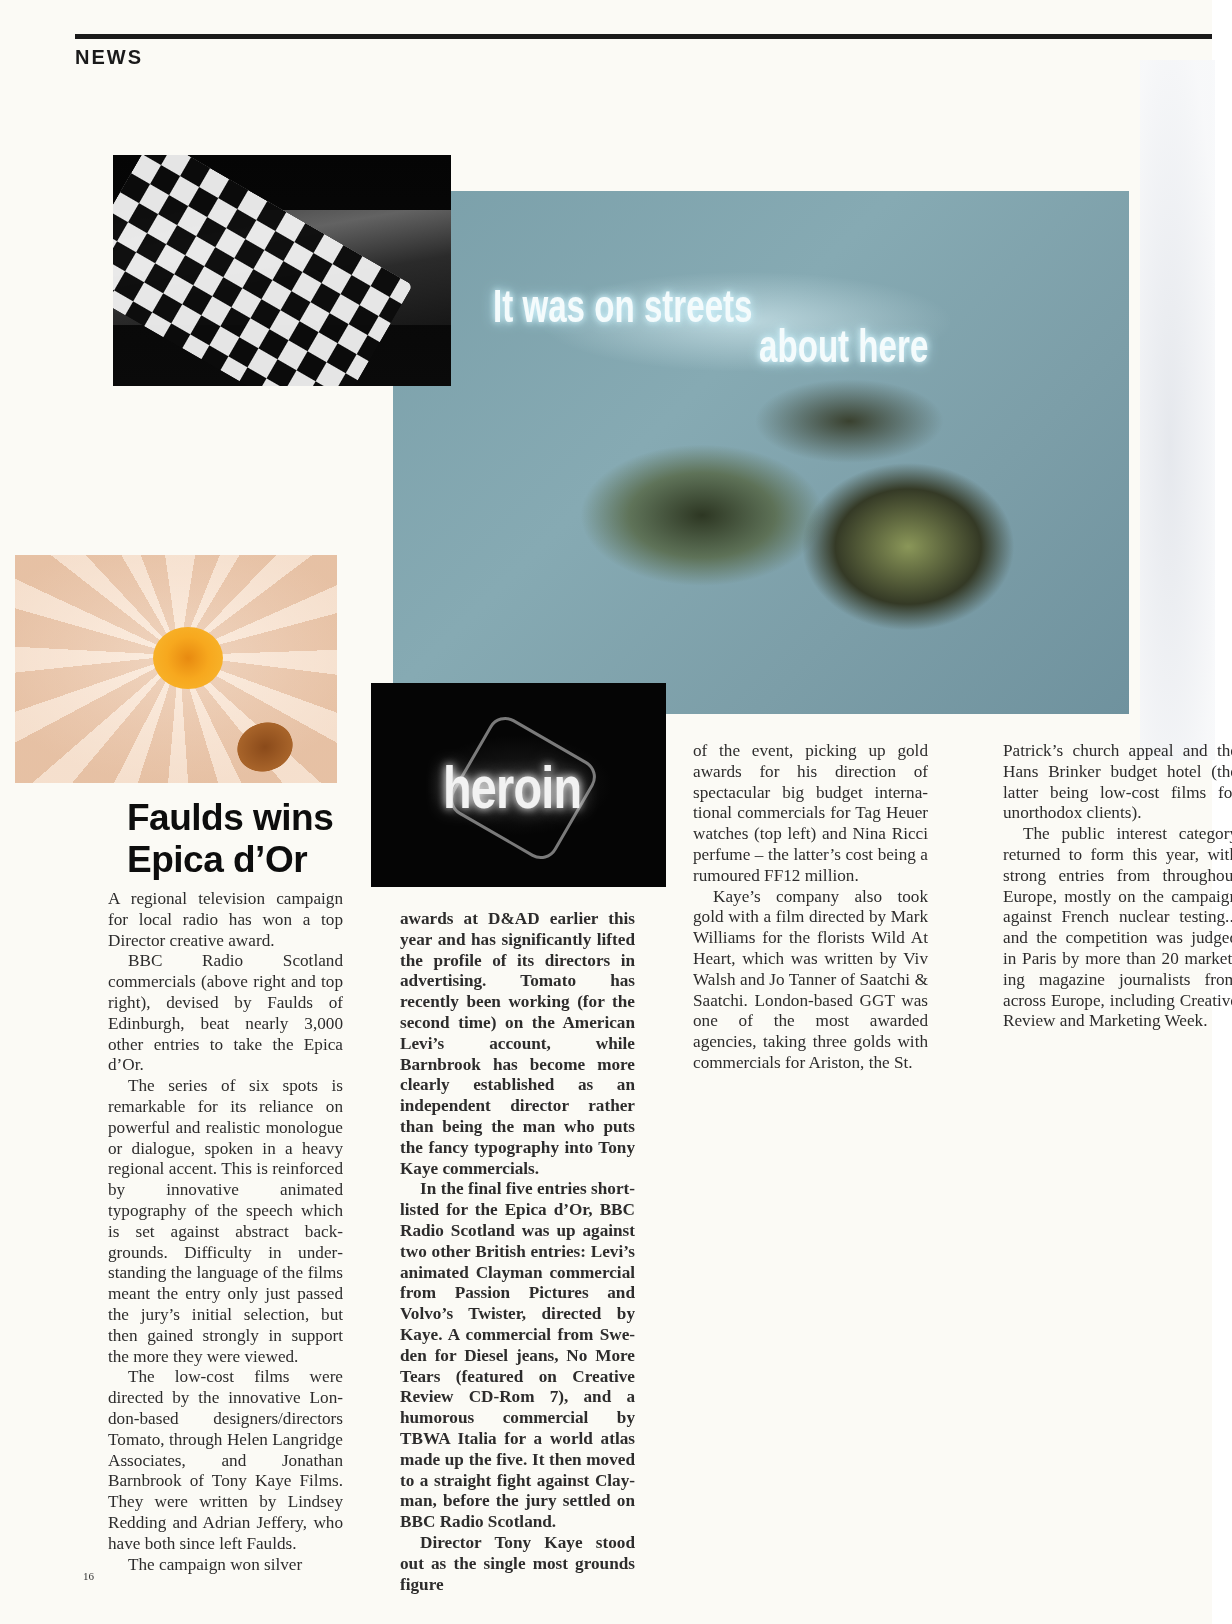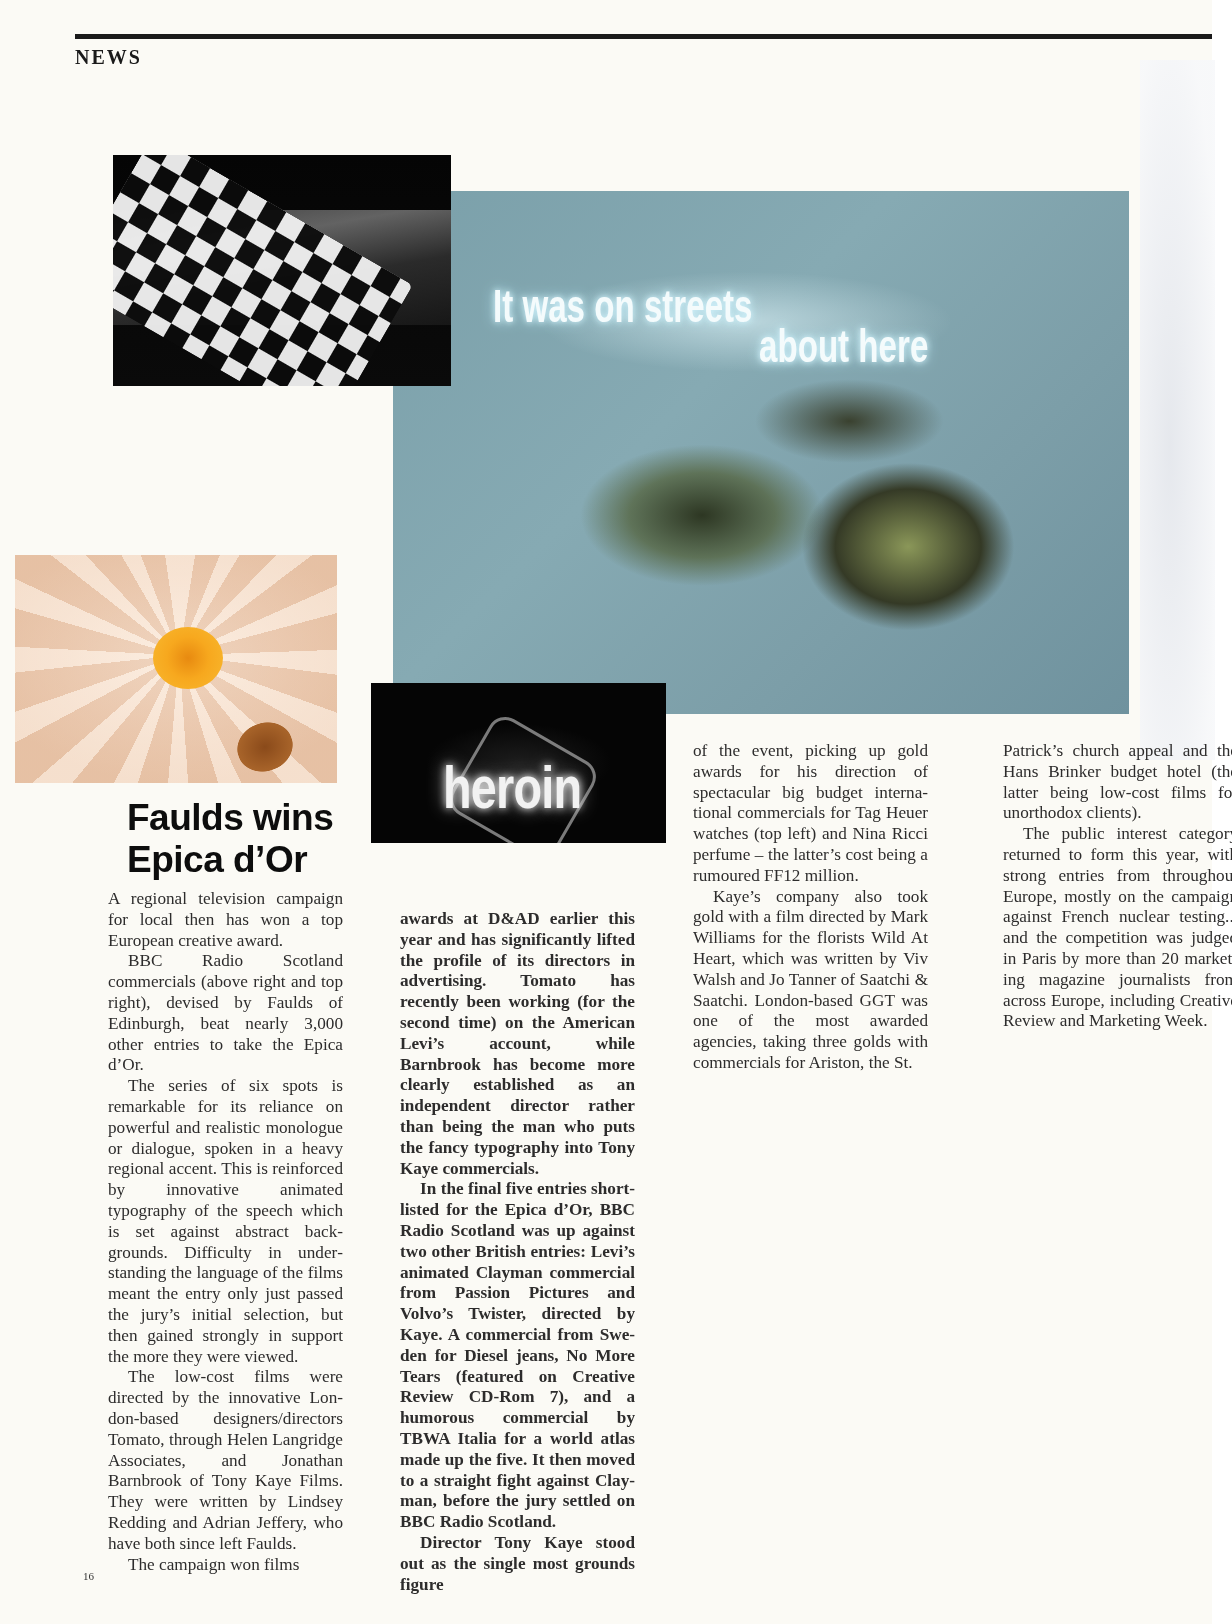--- a/index.html
+++ b/index.html
@@ -18,21 +18,21 @@
     position: absolute; left: 1140px; top: 60px; width: 75px; height: 700px;
     background: radial-gradient(ellipse at 40% 55%, #e3e6ec 0%, #eef0f4 45%, #f7f8fa 80%);
     opacity: 0.9;
   }
   .top-rule {
     position: absolute; left: 75px; top: 34px; width: 1137px; height: 5px;
     background: #1a1a1a;
   }
   .section-label {
     position: absolute; left: 75px; top: 46px;
-    font-family: Liberation Serif, serif;
+    font-family: Liberation Sans, sans-serif;
     font-weight: 700; font-size: 20px; letter-spacing: 2px; color: #1a1a1a;
   }
   .photo { position: absolute; overflow: hidden; }
 
   
   .photo-main {
     left: 393px; top: 191px; width: 736px; height: 523px;
     background:
       radial-gradient(ellipse 22% 18% at 42% 62%, rgba(30,35,10,0.85) 0%, rgba(70,80,30,0.6) 45%, rgba(0,0,0,0) 75%),
       radial-gradient(ellipse 18% 20% at 70% 68%, rgba(140,150,80,0.9) 0%, rgba(40,40,15,0.85) 55%, rgba(0,0,0,0) 80%),
@@ -89,21 +89,21 @@
     background: radial-gradient(circle, #e88a10 0%, #f7a81e 45%, #f8b930 100%);
   }
   .daisy-leaf {
     position: absolute; left: 222px; top: 168px; width: 56px; height: 48px;
     background: radial-gradient(ellipse, #8a4a1a 0%, #a8642a 70%, rgba(0,0,0,0) 72%);
     transform: rotate(-20deg);
   }
 
   
   .photo-heroin {
-    left: 371px; top: 683px; width: 295px; height: 160px;
+    left: 371px; top: 683px; width: 295px; height: 204px;
     background: radial-gradient(ellipse 45% 35% at 50% 50%, #1d1d1d 0%, #050505 70%);
   }
   .heroin-ring {
     position: absolute; left: 92px; top: 50px; width: 120px; height: 110px;
     border: 3px solid rgba(200,200,200,0.6); border-radius: 18px;
     transform: rotate(30deg);
   }
   .heroin-word {
     position: absolute; left: 72px; top: 70px;
     font-family: "Liberation Sans", "DejaVu Sans", sans-serif;
@@ -165,25 +165,25 @@
 </div>
 
 <div class="photo photo-heroin">
   <div class="heroin-ring"></div>
   <div class="heroin-word">heroin</div>
 </div>
 
 <h1 class="headline">Faulds wins Epica d’Or</h1>
 
 <div class="col col-1">
-  <p>A regional television campaign for local then has won a top European creative award.</p>
+  <p>A regional television campaign for local radio has won a top Director creative award.</p>
   <p class="indent">BBC Radio Scotland commercials (above right and top right), devised by Faulds of Edinburgh, beat nearly 3,000 other entries to take the Epica d’Or.</p>
   <p class="indent">The series of six spots is remarkable for its reliance on powerful and realistic monologue or dialogue, spoken in a heavy regional accent. This is rein­forced by innovative animated typography of the speech which is set against abstract back­grounds. Difficulty in under­standing the language of the films meant the entry only just passed the jury’s initial selection, but then gained strongly in support the more they were viewed.</p>
   <p class="indent">The low-cost films were directed by the innovative Lon­don-based designers/directors Tomato, through Helen Lan­gridge Associates, and Jonathan Barnbrook of Tony Kaye Films. They were written by Lindsey Redding and Adrian Jeffery, who have both since left Faulds.</p>
-  <p class="indent">The campaign won films</p>
+  <p class="indent">The campaign won silver</p>
 </div>
 
 <div class="col col-2">
   <p>awards at D&amp;AD earlier this year and has significantly lifted the profile of its directors in advertis­ing. Tomato has recently been working (for the second time) on the American Levi’s account, while Barnbrook has become more clearly established as an independent director rather than being the man who puts the fancy typography into Tony Kaye commercials.</p>
   <p class="indent">In the final five entries short­listed for the Epica d’Or, BBC Radio Scotland was up against two other British entries: Levi’s animated Clayman commercial from Passion Pictures and Volvo’s Twister, directed by Kaye. A commercial from Swe­den for Diesel jeans, No More Tears (featured on Creative Review CD-Rom 7), and a humorous commercial by TBWA Italia for a world atlas made up the five. It then moved to a straight fight against Clay­man, before the jury settled on BBC Radio Scotland.</p>
   <p class="indent">Director Tony Kaye stood out as the single most grounds figure</p>
 </div>
 
 <div class="col col-3">
   <p>of the event, picking up gold awards for his direction of spectacular big budget interna­tional commercials for Tag Heuer watches (top left) and Nina Ricci perfume – the lat­ter’s cost being a rumoured FF12 million.</p>

